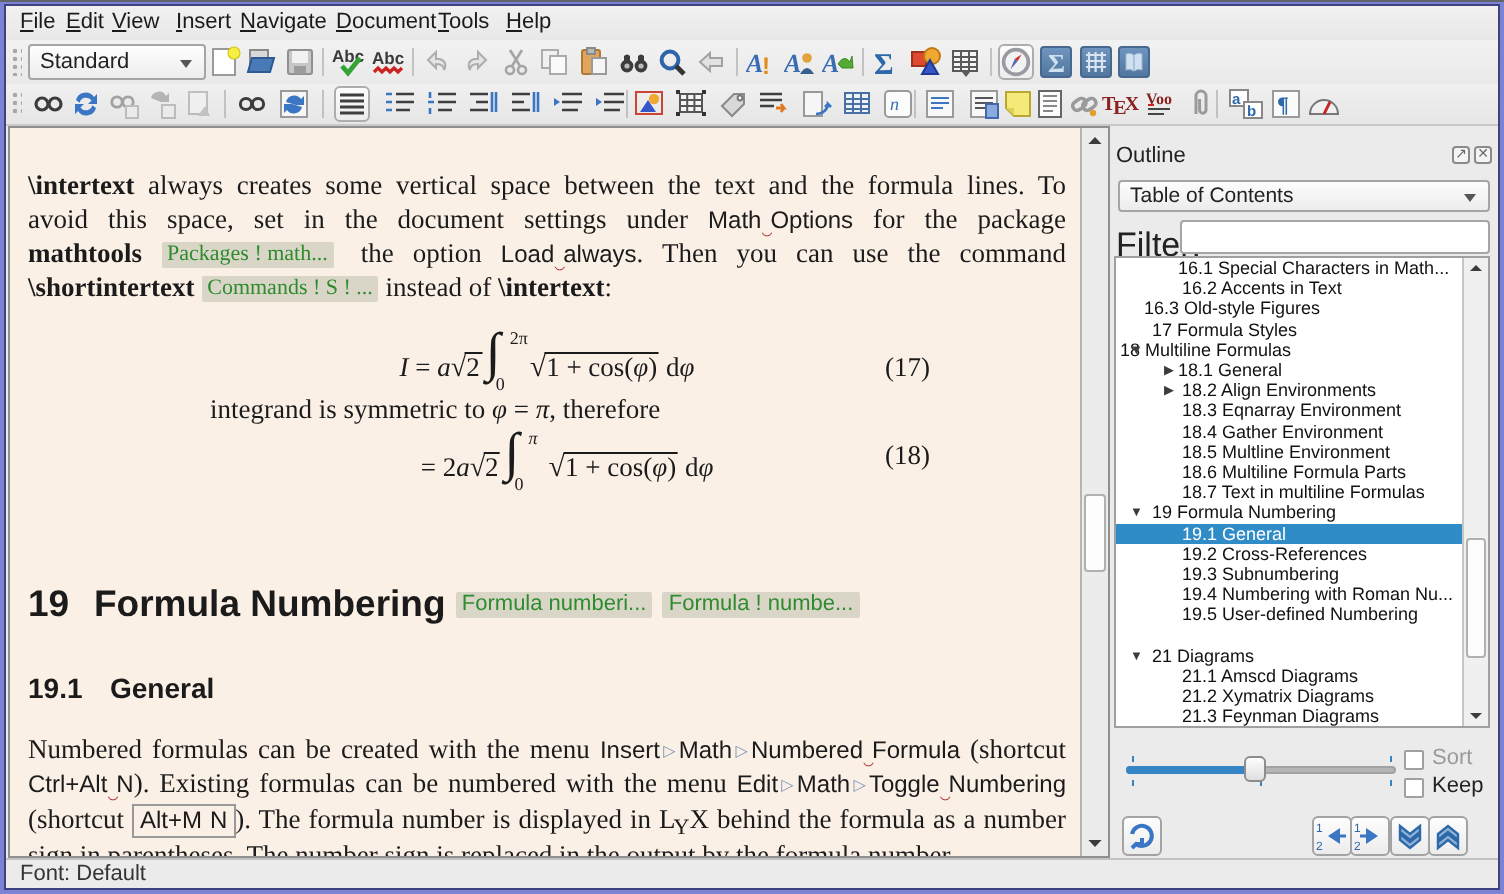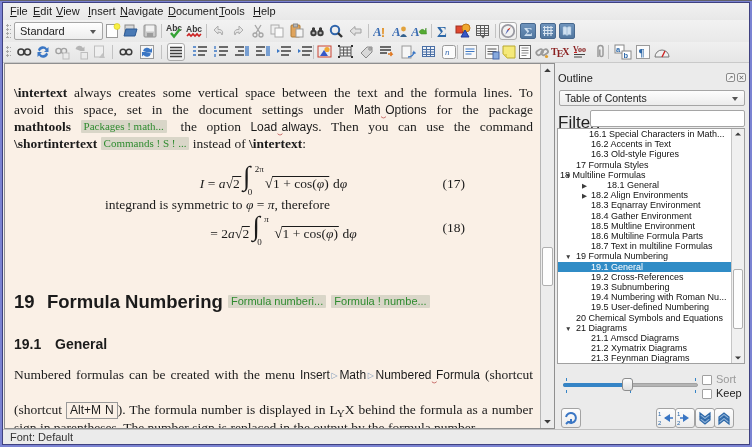--- a/index.html
+++ b/index.html
@@ -539,20 +539,21 @@
         <span class="eqno" style="top:16px">(17)</span>
       </div>
       <div class="interline" style="top:133px">integrand is symmetric to <i>φ</i> = <i>π</i>, therefore</div>
       <div class="eqrow" style="top:146px">
         <span class="eqbody" style="margin-left:10px">= 2<i>a</i><span class="rt">√</span><span class="ov">2</span><span class="intwrap"><span class="intg">∫</span><span class="iup"><i>π</i></span><span class="idn">0</span></span><span class="rt2">√</span><span class="ov">1 + cos(<i>φ</i>)</span> d<i>φ</i></span>
         <span class="eqno" style="top:10px">(18)</span>
       </div>
       <div class="h1" style="top:227px"><span class="hno">19</span>Formula Numbering <span class="inset" style="font-weight:normal;vertical-align:3px">Formula numberi...</span> <span class="inset" style="font-weight:normal;vertical-align:3px">Formula ! numbe...</span></div>
       <div class="h2" style="top:272px"><span class="hno2">19.1</span>General</div>
       <div class="line" style="top:303px">Numbered formulas can be created with the menu <span class="menu">Insert<span class="tri">▷</span>Math<span class="tri">▷</span>Numbered<span class="tie">‿</span>Formula</span> (shortcut</div>
+      <div class="line" style="top:320px"><span class="menu">Ctrl+Alt<span class="tie">‿</span>N</span>). Existing formulas can be numbered with the menu <span class="menu">Edit<span class="tri">▷</span>Math<span class="tri">▷</span>Toggle<span class="tie">‿</span>Numbering</span></div>
       <div class="line" style="top:338px">(shortcut <span class="kbd">Alt+M N</span>). The formula number is displayed in L<span class="lyy">Y</span>X behind the formula as a number</div>
       <div class="line last" style="top:356px">sign in parentheses. The number sign is replaced in the output by the formula number.</div>
     </div>
     <div id="docscroll">
       <div style="position:absolute;top:0;left:0;width:13px;height:13px;background:#ececec">
             <svg width="13" height="13">
               <path d="M3.2 8 L6.5 4.5 L9.8 8 Z" fill="#3c3c3c"></path>
             </svg>
           </div>
       <div style="position:absolute;bottom:0;left:0;width:13px;height:13px;background:#ececec">
@@ -566,37 +567,36 @@
   <div id="panel">
     <div id="ptitle">Outline</div>
     <div class="titleico" style="left:170px">↗</div>
     <div class="titleico" style="left:181px">✕</div>
     <div id="pcombo">Table of Contents</div>
     <div id="pfilterlab">Filter:</div>
     <div id="pfilter"></div>
     <div id="plist">
       <div class="row" style="top:0px;padding-left:31px">16.1 Special Characters in Math...</div>
       <div class="row" style="top:10.2px;padding-left:33px">16.2 Accents in Text</div>
-      <div class="row" style="top:20.4px;padding-left:33px">16.3 Old-style Figures</div>
+      <div class="row" style="top:20.4px;padding-left:14px">16.3 Old-style Figures</div>
       <div class="row" style="top:30.6px;padding-left:18px">17 Formula Styles</div>
       <div class="row" style="top:40.8px;padding-left:2px"><span class="arr" style="left:7px">▼</span>18 Multiline Formulas</div>
-      <div class="row" style="top:51px;padding-left:49px"><span class="arr" style="left:24px">▶</span>18.1 General</div>
+      <div class="row" style="top:51px;padding-left:31px"><span class="arr" style="left:24px">▶</span>18.1 General</div>
       <div class="row" style="top:61.2px;padding-left:33px"><span class="arr" style="left:24px">▶</span>18.2 Align Environments</div>
       <div class="row" style="top:71.4px;padding-left:33px">18.3 Eqnarray Environment</div>
       <div class="row" style="top:81.6px;padding-left:33px">18.4 Gather Environment</div>
       <div class="row" style="top:91.8px;padding-left:33px">18.5 Multline Environment</div>
       <div class="row" style="top:102px;padding-left:33px">18.6 Multiline Formula Parts</div>
       <div class="row" style="top:112.2px;padding-left:33px">18.7 Text in multiline Formulas</div>
       <div class="row" style="top:122.4px;padding-left:18px"><span class="arr" style="left:7px">▼</span>19 Formula Numbering</div>
       <div class="row sel" style="top:132.6px;padding-left:33px">19.1 General</div>
       <div class="row" style="top:142.8px;padding-left:33px">19.2 Cross-References</div>
       <div class="row" style="top:153px;padding-left:33px">19.3 Subnumbering</div>
       <div class="row" style="top:163.2px;padding-left:33px">19.4 Numbering with Roman Nu...</div>
       <div class="row" style="top:173.4px;padding-left:33px">19.5 User-defined Numbering</div>
-      <div class="row" style="top:183.6px;padding-left:18px">20 Chemical Symbols and Equations</div>
       <div class="row" style="top:193.8px;padding-left:18px"><span class="arr" style="left:7px">▼</span>21 Diagrams</div>
       <div class="row" style="top:204px;padding-left:33px">21.1 Amscd Diagrams</div>
       <div class="row" style="top:214.2px;padding-left:33px">21.2 Xymatrix Diagrams</div>
       <div class="row" style="top:224.4px;padding-left:33px">21.3 Feynman Diagrams</div>
       <div class="row" style="top:234.6px;padding-left:18px">22 User-defined Commands</div>
       <div id="plscroll">
         <div style="position:absolute;top:0;left:0;width:12px;height:11px">
               <svg width="12" height="11">
                 <path d="M3 6.5 L6 3.5 L9 6.5 Z" fill="#3c3c3c"></path>
               </svg>

